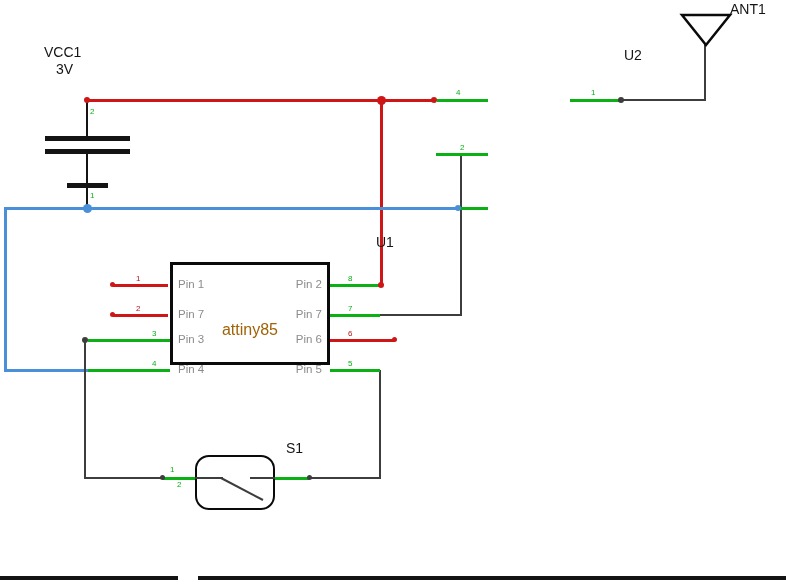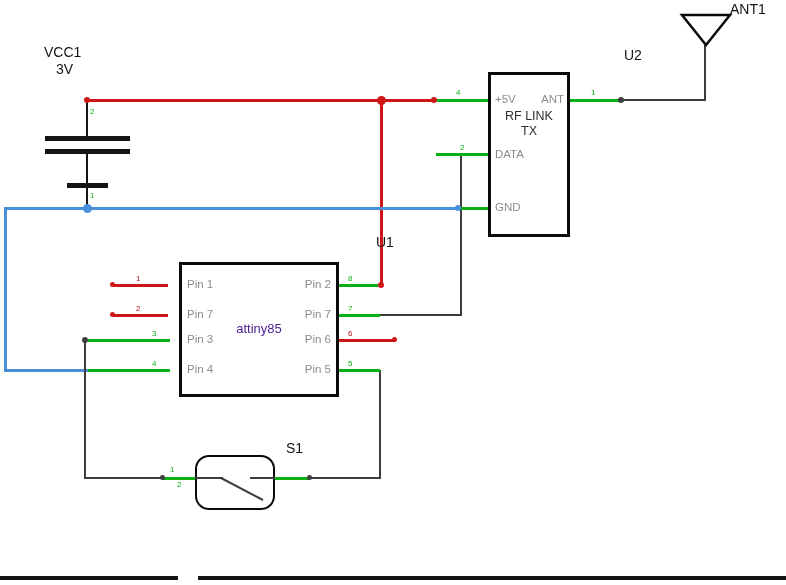--- a/index.html
+++ b/index.html
@@ -76,40 +76,32 @@
   <div class="dot red" style="left:110px;top:282px;width:5px;height:5px"></div>
   <div class="dot red" style="left:110px;top:312px;width:5px;height:5px"></div>
   <div class="dot red" style="left:392px;top:337px;width:5px;height:5px"></div>
   <div class="dot blue" style="left:83px;top:204px;width:9px;height:9px"></div>
   <div class="dot blue" style="left:455px;top:205px;width:6px;height:6px"></div>
   <div class="dot blk" style="left:618px;top:97px;width:6px;height:6px"></div>
   <div class="dot blk" style="left:82px;top:337px;width:6px;height:6px"></div>
   <div class="dot blk" style="left:160px;top:475px;width:5px;height:5px"></div>
   <div class="dot blk" style="left:307px;top:475px;width:5px;height:5px"></div>
 
-  <div class="box" style="left:179px;top:262px;width:160px;height:135px">
+  <div class="box" style="left:170px;top:262px;width:160px;height:103px">
     <div class="pinlbl" style="left:5px;top:13px">Pin 1</div>
     <div class="pinlbl" style="left:5px;top:43px">Pin 7</div>
     <div class="pinlbl" style="left:5px;top:68px">Pin 3</div>
     <div class="pinlbl" style="left:5px;top:98px">Pin 4</div>
     <div class="pinlbl" style="right:5px;top:13px;text-align:right">Pin 2</div>
     <div class="pinlbl" style="right:5px;top:43px;text-align:right">Pin 7</div>
     <div class="pinlbl" style="right:5px;top:68px;text-align:center">Pin 6</div>
     <div class="pinlbl" style="right:5px;top:98px;text-align:right">Pin 5</div>
-    <div class="chiplbl" style="top:56px;color:#4c1d95;font-size:13px">attiny85</div>
+    <div class="chiplbl" style="top:56px;color:#a16207;font-size:16px">attiny85</div>
   </div>
 
-  <div class="box" style="left:488px;top:72px;width:82px;height:165px">
-    <div class="pinlbl" style="left:4px;top:18px">+5V</div>
-    <div class="pinlbl" style="right:3px;top:18px;text-align:right">ANT</div>
-    <div class="chiplbl" style="top:34px">RF LINK</div>
-    <div class="chiplbl" style="top:49px">TX</div>
-    <div class="pinlbl" style="left:4px;top:73px">DATA</div>
-    <div class="pinlbl" style="left:4px;top:126px">GND</div>
-  </div>
 
   <div class="box" style="left:195px;top:455px;width:80px;height:55px;border-width:2.5px;border-radius:14px"></div>
   <svg class="svgabs" style="left:195px;top:455px" width="80" height="55">
     <line x1="0" y1="23" x2="28" y2="23" stroke="#3d3d3d" stroke-width="2"></line>
     <line x1="55" y1="23" x2="80" y2="23" stroke="#3d3d3d" stroke-width="2"></line>
     <line x1="26" y1="23" x2="68" y2="45" stroke="#3d3d3d" stroke-width="2"></line>
   </svg>
 
   <svg class="svgabs" style="left:678px;top:12px" width="56" height="36">
     <polygon points="4,3 52,3 28,33" fill="#ffffff" stroke="#0a0a0a" stroke-width="2.5"></polygon>

